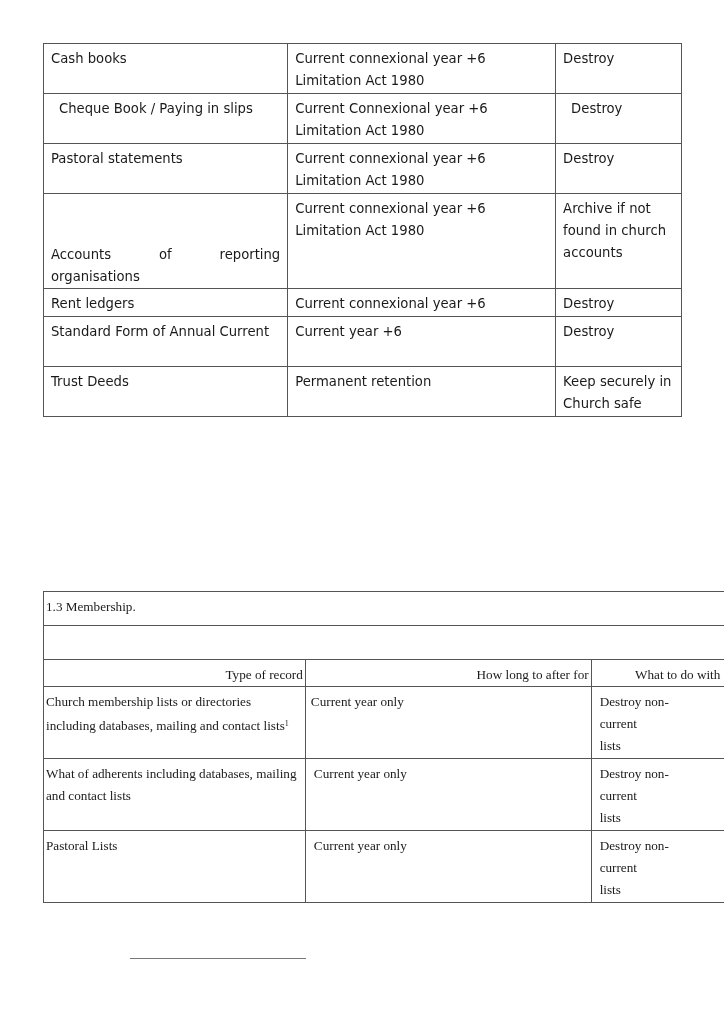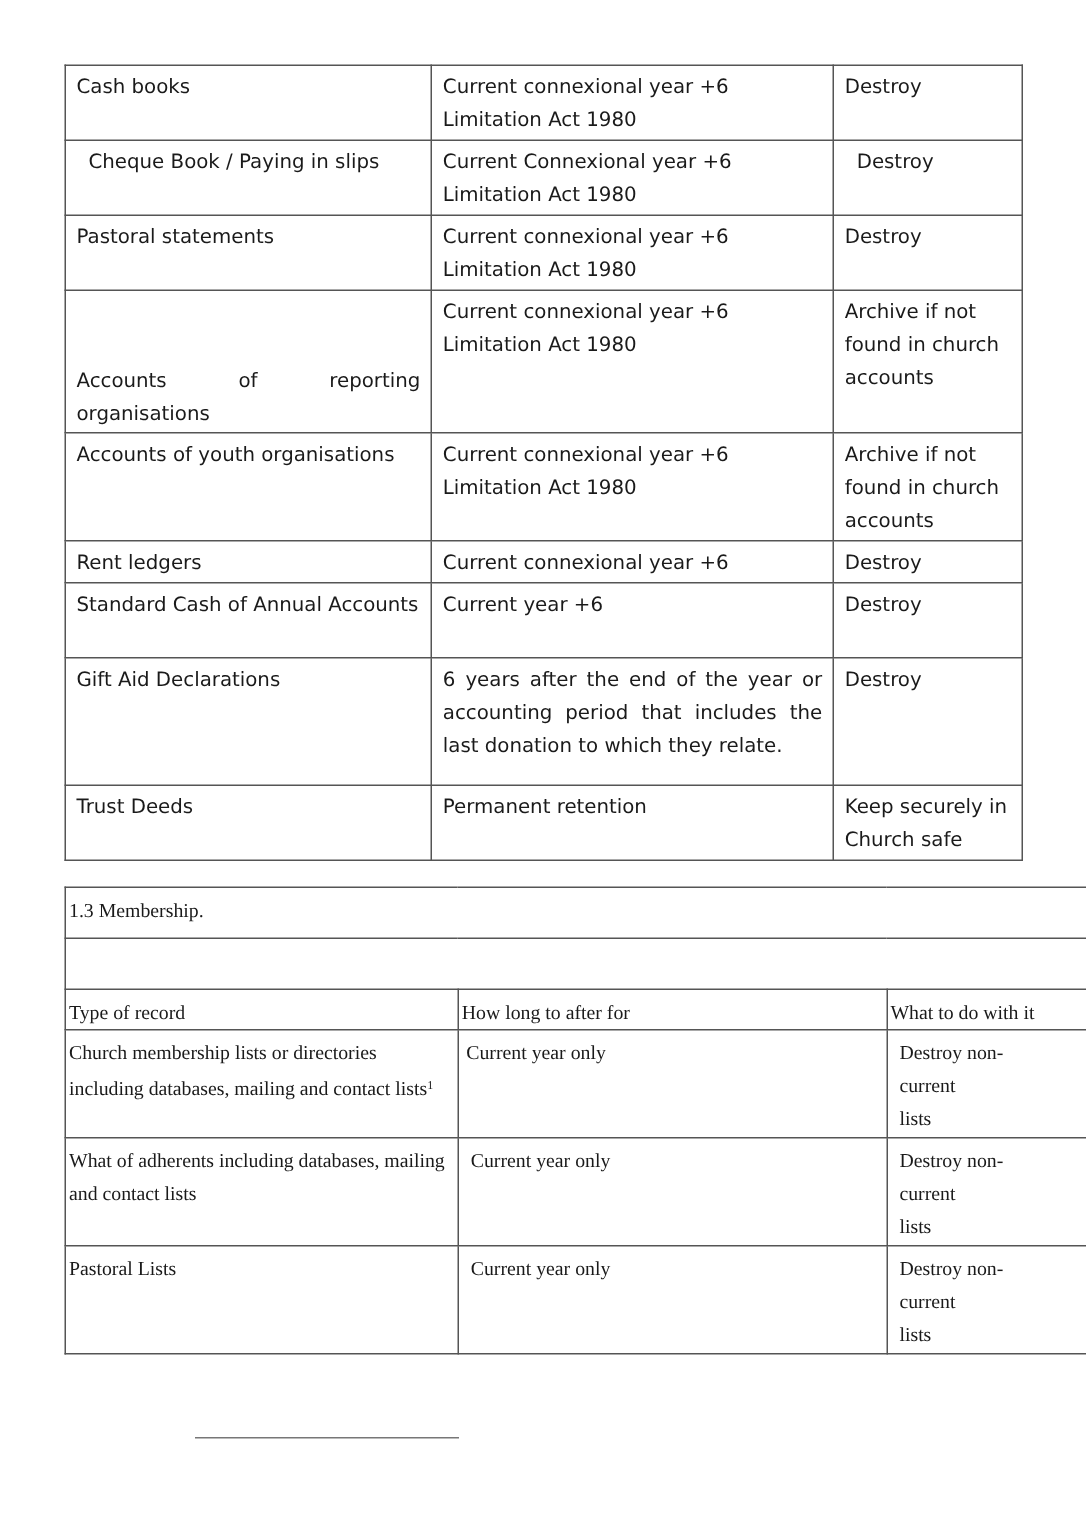--- a/index.html
+++ b/index.html
@@ -16,21 +16,21 @@
   .c2 { width: 249px; }
   .c3 { width: 117px; }
   .ind { padding-left: 15px !important; }
   .ind3 { padding-left: 15px !important; }
   .just { text-align: justify; text-align-last: justify; margin-top: 46px; }
   .justp { text-align: justify; }
   .t2 { left: 43px; top: 591px; width: 691px; font-family: Liberation Serif, serif; }
   .t2 td { padding: 4px 2px 0 2px; }
   .t2 .title-row td { height: 29px; padding: 4px 2px 0 2px; }
   .t2 .blank-row td { height: 29px; }
-  .t2 th { font-weight: normal; text-align: left; padding: 4px 2px 0 2px; height: 22px; }
+  .t2 th { font-weight: normal; text-align: right; padding: 4px 2px 0 2px; height: 22px; }
   .t2 .col2 { padding-left: 5px; }
   .t2 .col2b { padding-left: 8px; }
   .t2 .col3 { padding-left: 8px; }
   .t1 tr.r2 td { height: 45px; }
   .t1 tr.r3 td { height: 67px; }
   .t1 tr.r1 td { height: 23px; }
   .t1 tr.r4 td { height: 80px; }
   .t2 tr.d td { height: 67px; }
   sup { font-size: 8px; vertical-align: 4px; }
   .footnote-rule {
@@ -76,41 +76,28 @@
     <td>
           <div class="just">Accounts of reporting</div>
           <div>organisations</div>
         </td>
     <td>
           <div>Current connexional year +6</div>
           <div>Limitation Act 1980</div>
         </td>
     <td>Archive if not found in church accounts</td>
   </tr>
-  <tr class="r3">
-    <td>Accounts of youth organisations</td>
-    <td>
-          <div>Current connexional year +6</div>
-          <div>Limitation Act 1980</div>
-        </td>
-    <td>Archive if not found in church accounts</td>
-  </tr>
   <tr class="r1">
     <td>Rent ledgers</td>
     <td>Current connexional year +6</td>
     <td>Destroy</td>
   </tr>
   <tr class="r2">
-    <td>Standard Cash of Annual Accounts</td>
+    <td>Standard Form of Annual Current</td>
     <td>Current year +6</td>
-    <td>Destroy</td>
-  </tr>
-  <tr class="r4">
-    <td>Gift Aid Declarations</td>
-    <td class="justp">6 years after the end of the year or accounting period that includes the last donation to which they relate.</td>
     <td>Destroy</td>
   </tr>
   <tr class="r2">
     <td>Trust Deeds</td>
     <td>Permanent retention</td>
     <td>Keep securely in Church safe</td>
   </tr>
 </tbody>
   </table>
 

